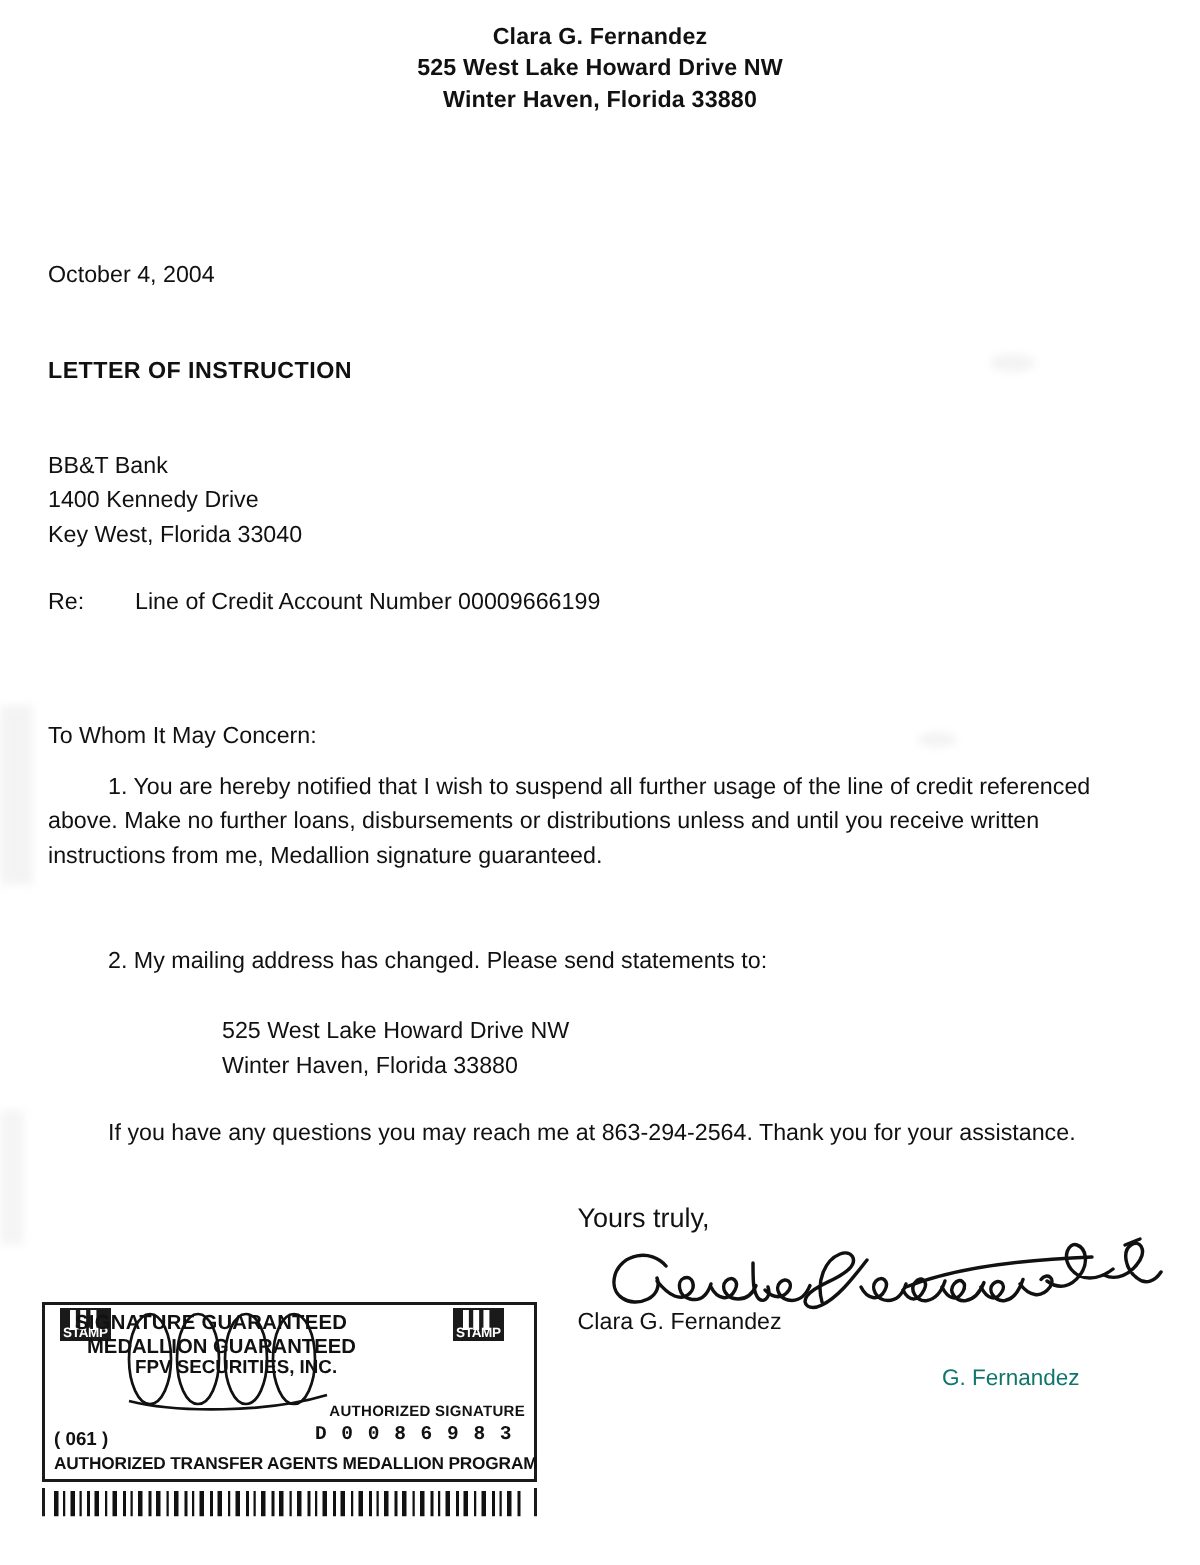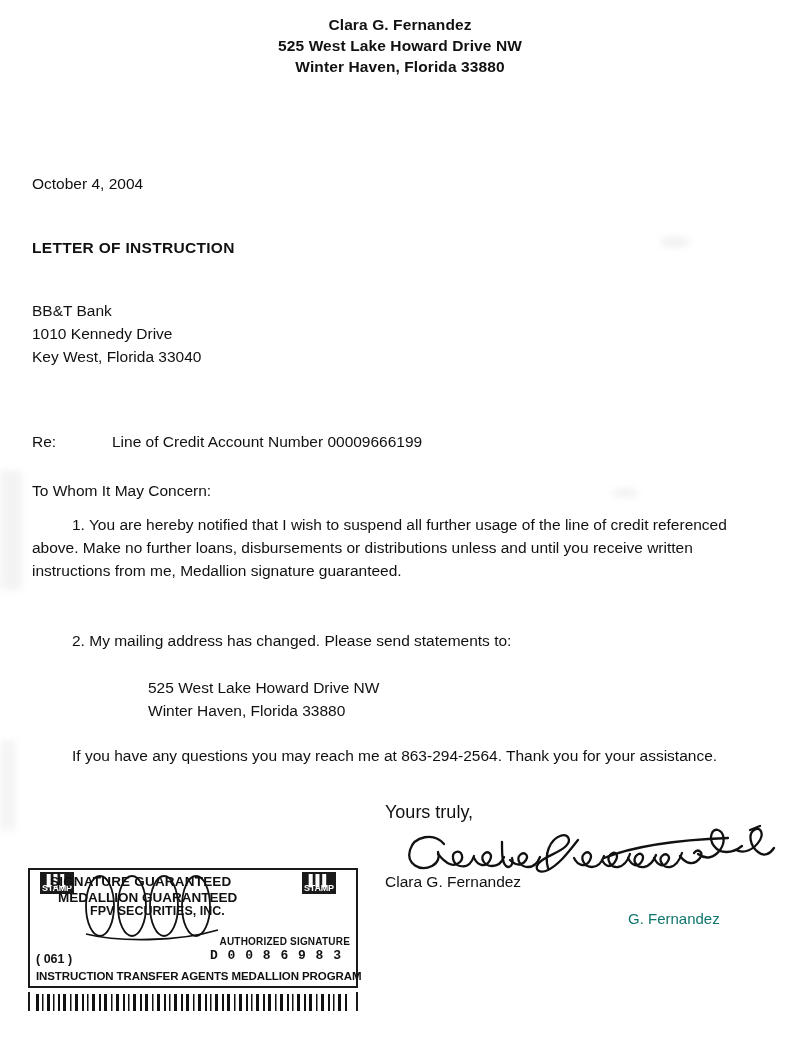--- a/index.html
+++ b/index.html
@@ -48,23 +48,22 @@
   .date { top: 172px; }
   .subject {
     top: 236px;
     font-weight: bold;
     letter-spacing: .3px;
   }
   .recipient { top: 299px; }
   .recipient div { white-space: nowrap; }
 
   .re-line {
-    top: 430px;
+    top: 390px;
     display: flex;
-    gap: 22px;
   }
   .re-label { width: 58px; }
 
   .salutation { top: 479px; }
 
   .para { left: 32px; width: 700px; }
   .para-1 { top: 513px; }
   .para-2 { top: 629px; }
   .address-indent { top: 676px; left: 148px; }
   .address-indent div { line-height: 23px; }
@@ -212,21 +211,21 @@
     <div>525 West Lake Howard Drive NW</div>
     <div>Winter Haven, Florida 33880</div>
   </div>
 
   <div class="body-block date">October 4, 2004</div>
 
   <div class="body-block subject">LETTER OF INSTRUCTION</div>
 
   <div class="body-block recipient">
     <div>BB&amp;T Bank</div>
-    <div>1010 Kennedy Drive</div>
+    <div>1400 Kennedy Drive</div>
     <div>Key West, Florida 33040</div>
   </div>
 
   <div class="body-block re-line">
     <span class="re-label">Re:</span>
     <span>Line of Credit Account Number 00009666199</span>
   </div>
 
   <div class="body-block salutation">To Whom It May Concern:</div>
 
@@ -286,21 +285,21 @@
           <ellipse cx="54" cy="34" rx="14" ry="30"></ellipse>
           <ellipse cx="86" cy="34" rx="14" ry="30"></ellipse>
           <ellipse cx="118" cy="34" rx="14" ry="30"></ellipse>
           <path d="M8 62 C40 70, 100 70, 140 58"></path>
         </g>
       </svg>
 
       <div class="stamp-auth">AUTHORIZED SIGNATURE</div>
       <div class="stamp-num">D 0 0 8 6 9 8 3</div>
       <div class="stamp-code">( 061 )</div>
-      <div class="stamp-bottom">INSTRUCTION TRANSFER AGENTS MEDALLION PROGRAM</div>
+      <div class="stamp-bottom">AUTHORIZED TRANSFER AGENTS MEDALLION PROGRAM</div>
     </div>
   </div>
 
   <div class="barcode">
     <svg width="326" height="38" viewBox="0 0 326 38" aria-hidden="true">
       <g fill="#111">
         <rect x="6" y="2" width="3" height="34"></rect>
           <rect x="12" y="2" width="1.5" height="34"></rect>
         <rect x="17" y="2" width="3" height="34"></rect>
           <rect x="23" y="2" width="1.5" height="34"></rect>

